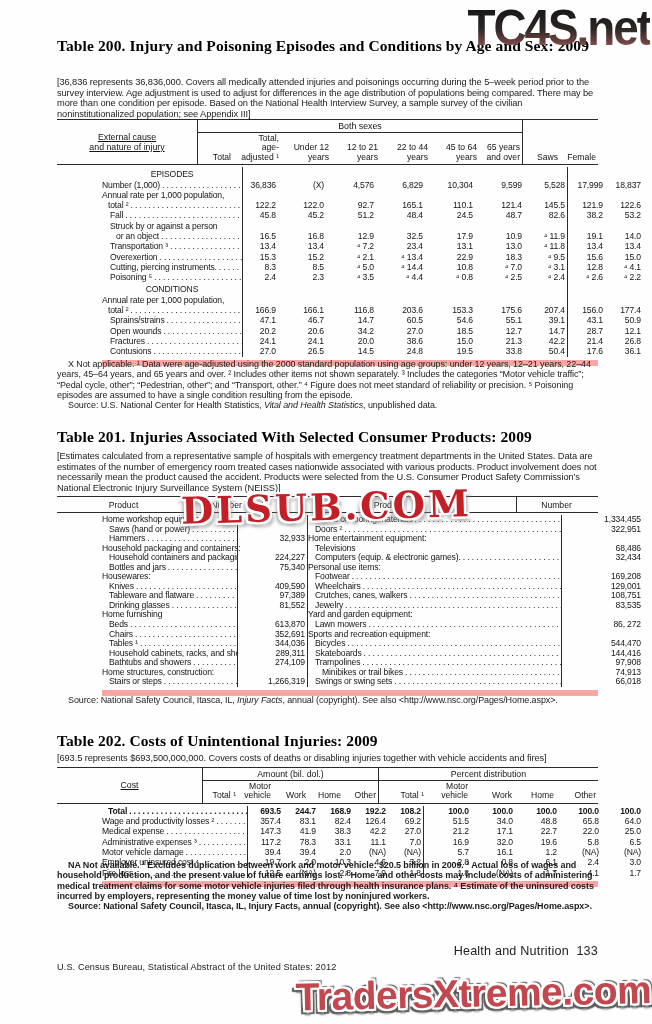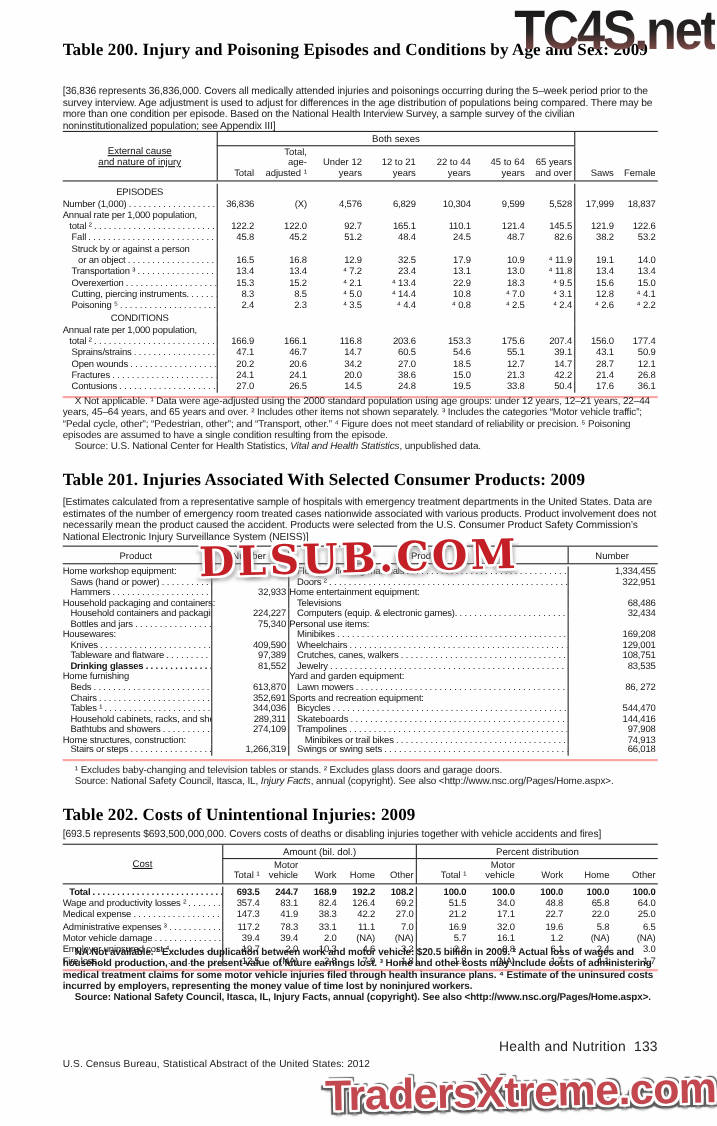--- a/index.html
+++ b/index.html
@@ -9,21 +9,21 @@
   
   .ttl{font-family:"Liberation Serif","DejaVu Serif",serif;font-weight:bold;
        font-size:15.5px;line-height:19px;color:#000;letter-spacing:0.1px;}
   .note{font-size:9.3px;line-height:10.6px;letter-spacing:-0.1px;color:#1c1c1c;}
   .fn{font-size:9px;line-height:10.3px;letter-spacing:-0.1px;color:#1c1c1c;}
   .fn p{margin:0;text-indent:11px;}
   .it{font-style:italic;}
   
   .tbl{border-top:1px solid #2a2a2a;}
   .hdrgrid{display:grid;border-bottom:1.5px solid #2a2a2a;}
-  .bodygrid{display:grid;border-bottom:2px solid #fca5a5;padding:2px 0 3px 0;}
+  .bodygrid{display:grid;border-bottom:6px solid #fca5a5;padding:2px 0 3px 0;margin-left:45px;}
   .t200cols{grid-template-columns:140px 36px 48px 50px 49px 50px 49px 43px 38px 38px;}
   .t201cols{grid-template-columns:135px 70px 254px 82px;}
   .t202cols{grid-template-columns:145px 36px 35px 35px 35px 35px 48px 44px 44px 42px 42px;}
   .c{font-size:8.6px;line-height:10.3px;letter-spacing:-0.15px;min-width:0;}
   .t201b .c{line-height:9.55px;}
   .num{display:flex;align-items:flex-end;justify-content:flex-end;text-align:right;padding-right:2px;}
   .vl{border-left:1px solid #2a2a2a;}
   .b{font-weight:bold;}
   .sec{text-align:center;padding-top:2px;}
   .lblrow{display:flex;overflow:hidden;}
@@ -402,21 +402,21 @@
       <div class="c vl">
         <div class="t">Personal use items:</div>
       </div>
       <div class="c num vl"></div>
       <div class="c">
         <div class="t">Housewares:</div>
       </div>
       <div class="c num vl"></div>
       <div class="c vl">
         <div class="lblrow" style="padding-left: 7px;">
-          <div class="t">Minibikes</div>
+          <div class="t">Footwear</div>
           <div class="lead"></div>
         </div>
       </div>
       <div class="c num vl">169,208</div>
       <div class="c">
         <div class="lblrow" style="padding-left: 7px;">
           <div class="t">Knives</div>
           <div class="lead"></div>
         </div>
       </div>
@@ -436,21 +436,21 @@
       </div>
       <div class="c num vl">97,389</div>
       <div class="c vl">
         <div class="lblrow" style="padding-left: 7px;">
           <div class="t">Crutches, canes, walkers</div>
           <div class="lead"></div>
         </div>
       </div>
       <div class="c num vl">108,751</div>
       <div class="c">
-        <div class="lblrow" style="padding-left: 7px; font-weight: bold;">
+        <div class="lblrow" style="padding-left: 7px;">
           <div class="t">Drinking glasses</div>
           <div class="lead"></div>
         </div>
       </div>
       <div class="c num vl">81,552</div>
       <div class="c vl">
         <div class="lblrow" style="padding-left: 7px;">
           <div class="t">Jewelry</div>
           <div class="lead"></div>
         </div>
@@ -553,21 +553,20 @@
         <div class="lblrow" style="padding-left: 7px;">
           <div class="t">Swings or swing sets</div>
           <div class="lead"></div>
         </div>
       </div>
       <div class="c num vl">66,018</div>
     </div>
 </div>
 
 <div class="abs fn" style="left:57px;top:695px;width:543px;">
-  <p>¹ Excludes baby-changing and television tables or stands. ² Excludes glass doors and garage doors.</p>
   <p><span>Source: National Safety Council, Itasca, IL, </span><span class="it">Injury Facts</span><span>, annual (copyright). See also &lt;http://www.nsc.org/Pages/Home.aspx&gt;.</span></p>
 </div>
 
 <div class="abs ttl" style="left:57px;top:731px;width:543px;">Table 202. Costs of Unintentional Injuries: 2009</div>
 
 <div class="abs note" style="left:57px;top:753px;width:543px;">[693.5 represents $693,500,000,000. Covers costs of deaths or disabling injuries together with vehicle accidents and fires]</div>
 
 <div class="abs tbl" style="left:57px;top:767px;width:541px;">
   <div class="hdrgrid t202cols" style="grid-template-rows:13px auto;">
     <div class="stub-h" style="grid-row:1/3;grid-column:1;">Cost</div>

